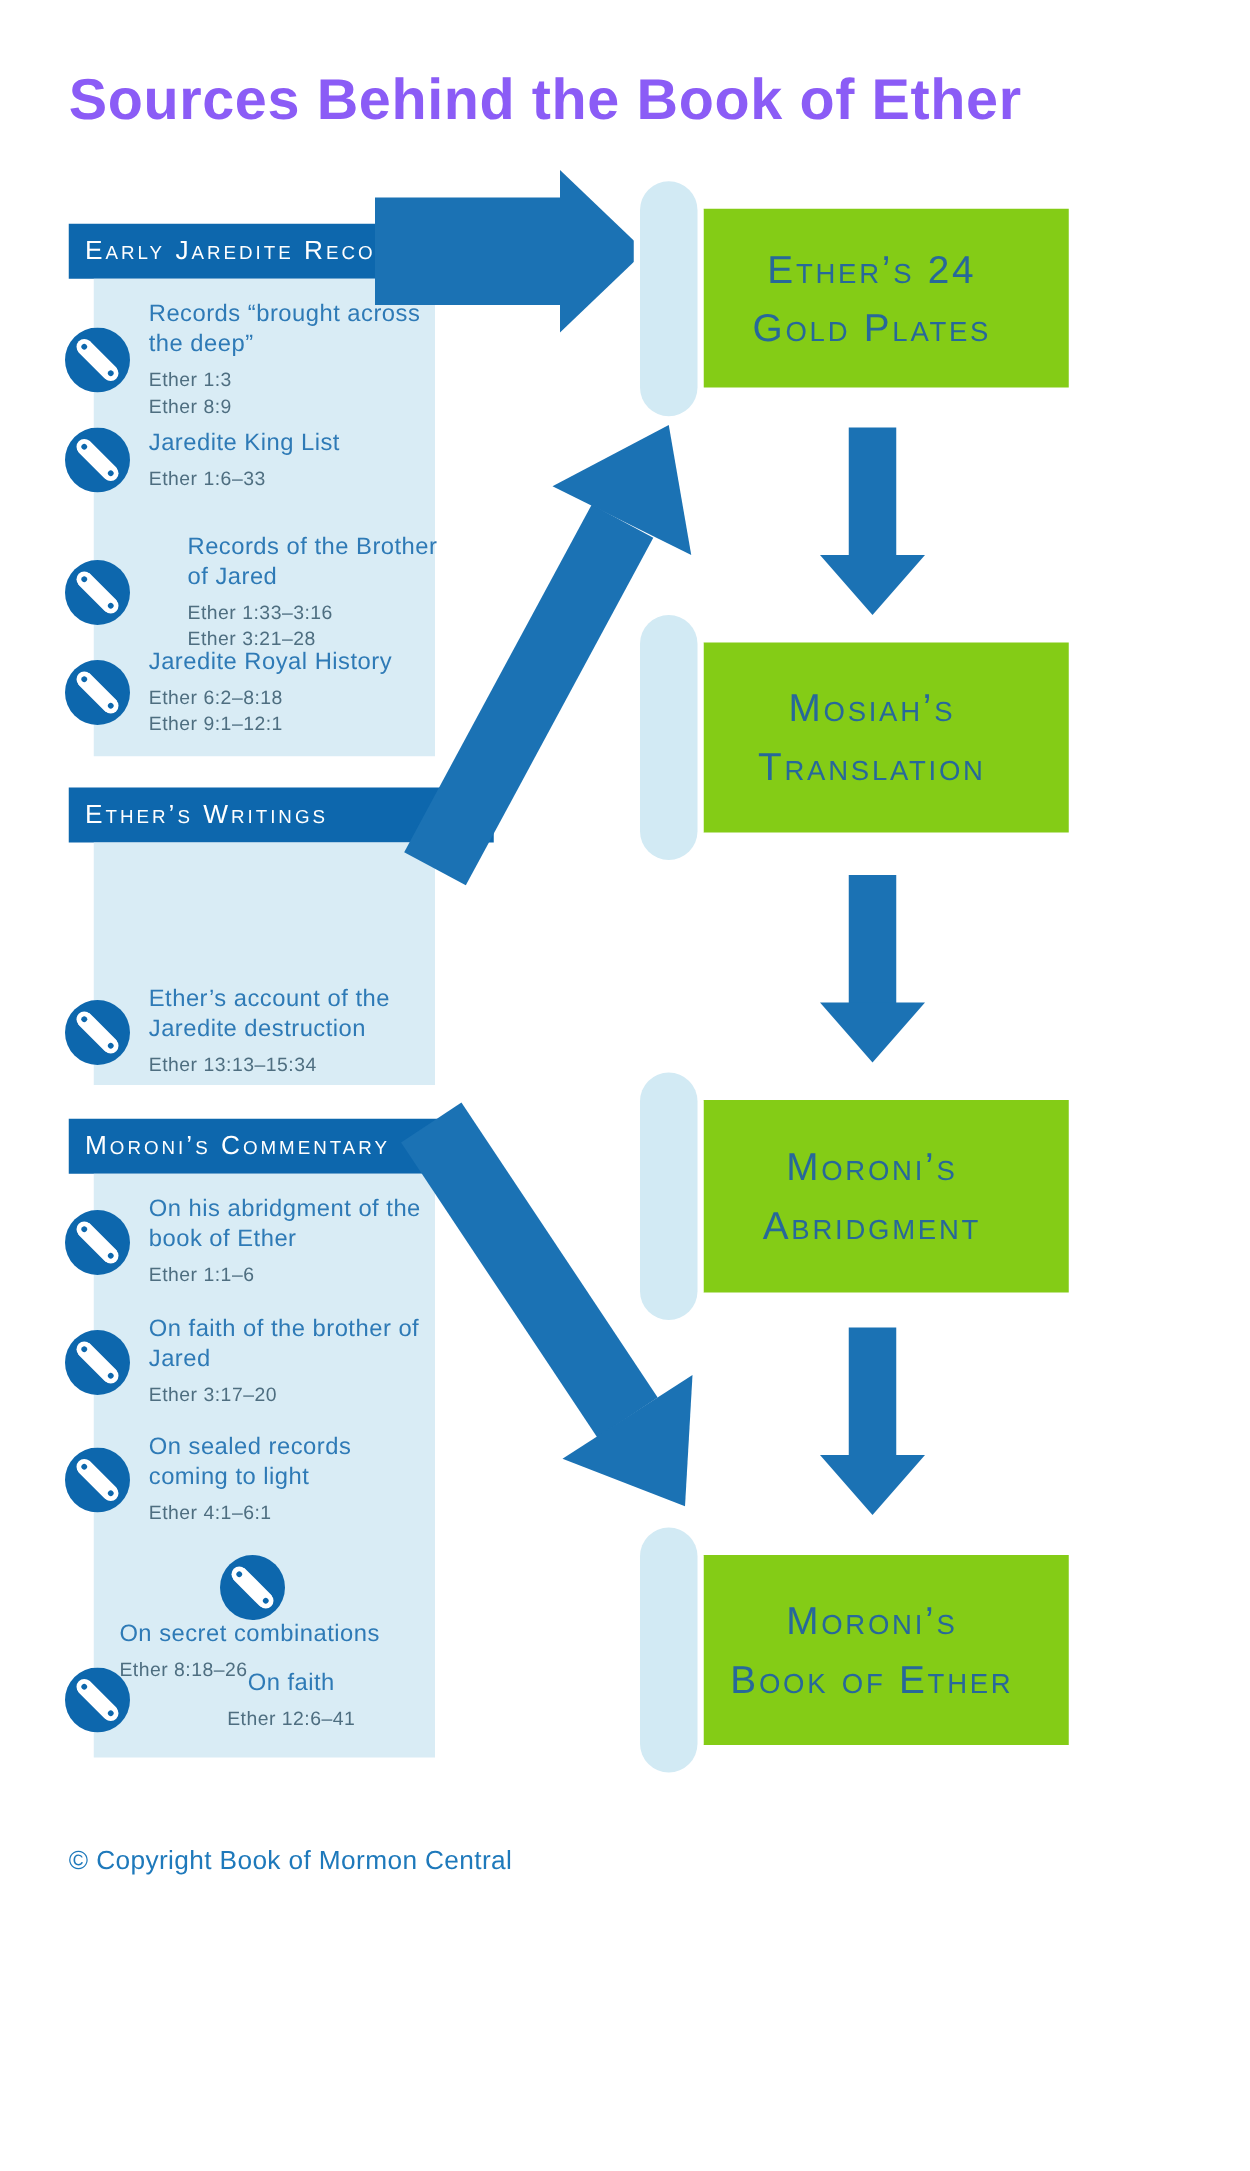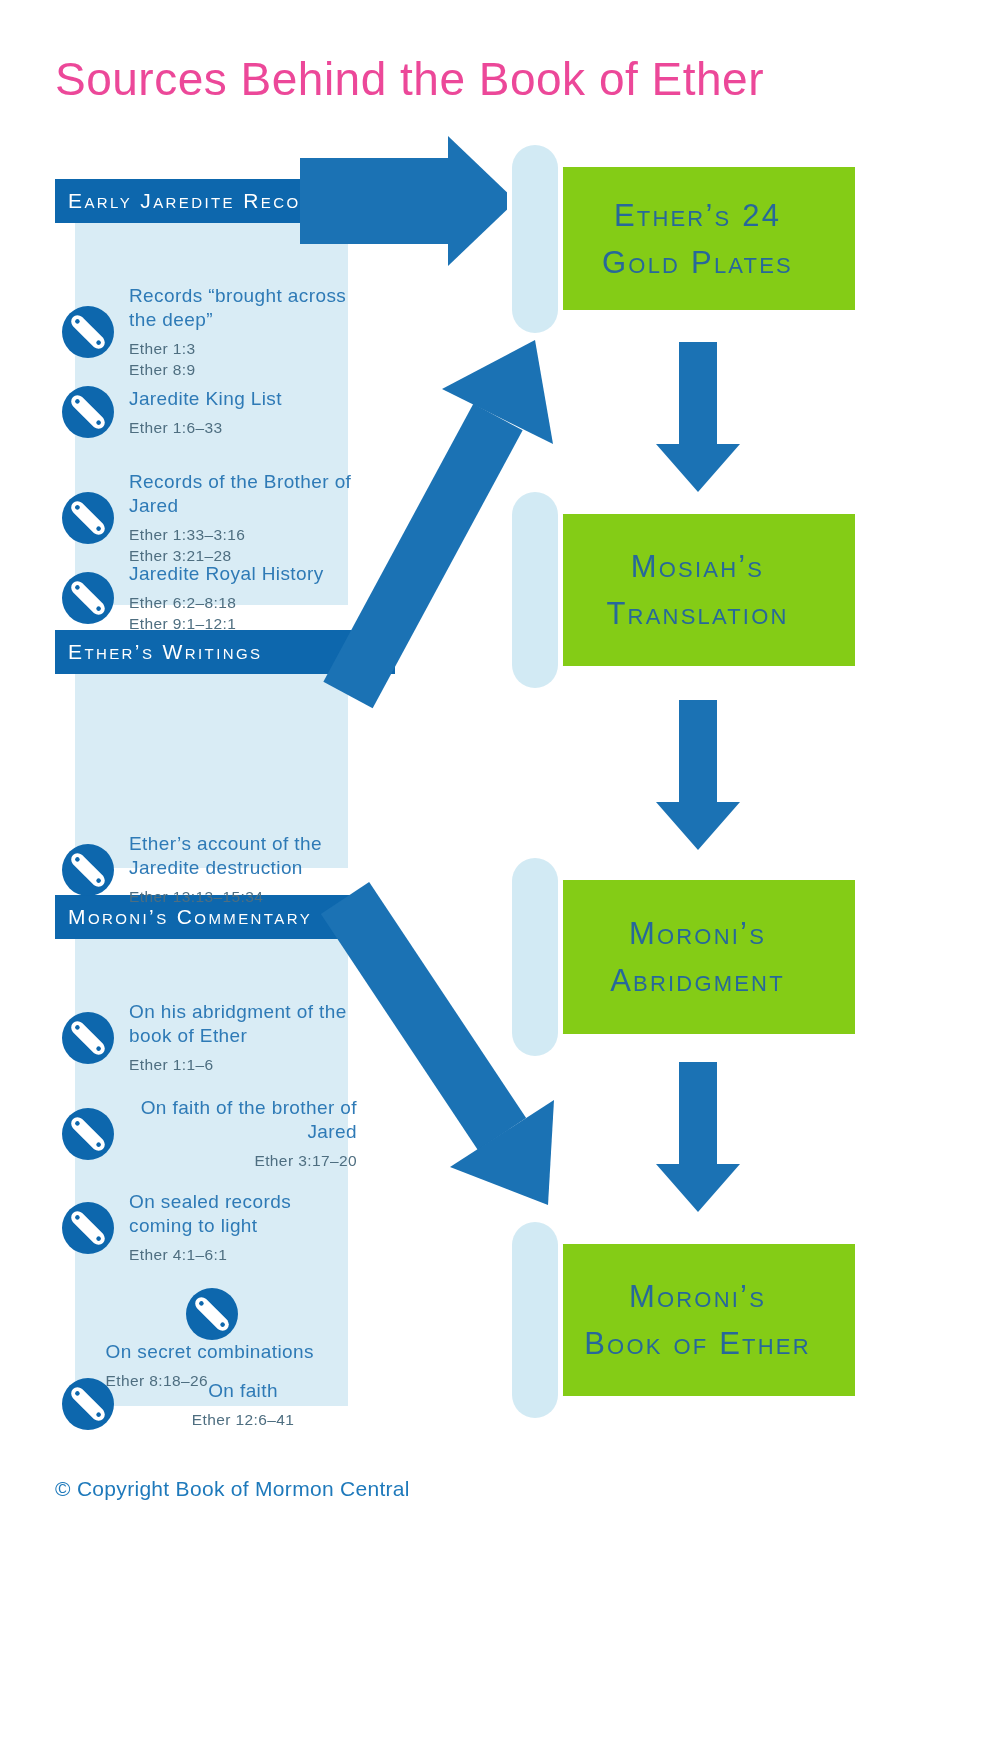--- a/index.html
+++ b/index.html
@@ -2,39 +2,39 @@
 <html><head>
 <meta charset="utf-8">
 <style>
   html,body { margin:0; padding:0; background:#fff; }
   .page {
     position:relative; width:1000px; height:1737px; background:#ffffff;
     font-family:"Liberation Sans", sans-serif; overflow:hidden;
   }
   .page-title {
     position:absolute; left:55px; top:52px;
-    font-size:46px; font-weight:400; color:#ec4899; letter-spacing:0.5px;
+    font-size:46px; font-weight:700; color:#8b5cf6; letter-spacing:0.5px;
     white-space:nowrap;
   }
   
   .bar {
     position:absolute; height:44px; background:#0d67ad;
     display:flex; align-items:center; box-sizing:border-box;
     padding-left:13px;
   }
   .bar-label {
     color:#ffffff; font-variant:small-caps; font-size:21px;
     letter-spacing:2.4px; white-space:nowrap;
   }
   
   .panel { position:absolute; left:75px; width:273px; background:#d9ecf5; }
   
   .item {
-    position:absolute; left:62px; width:300px;
-    display:flex; align-items:center;margin-top:44px;
+    position:absolute; left:52px; width:300px;
+    display:flex; align-items:center;
   }
   .item-icon { width:52px; height:52px; flex:0 0 52px; }
   .item-text { margin-left:15px; width:228px; }
   .item-title {
     font-size:19px; line-height:24px; color:#2e7ab6;
     letter-spacing:0.4px; margin-bottom:6px;
   }
   .item-ref {
     font-size:15.5px; line-height:21px; color:#4e6e80; letter-spacing:0.4px;
   }
@@ -167,21 +167,21 @@
   </div>
   <div class="item" style="top:342px;">
     <span class="item-icon"><svg width="52" height="52" viewBox="0 0 52 52">
           <use href="#scrollIconDef"></use>
         </svg></span>
     <div class="item-text">
       <div class="item-title">Jaredite King List</div>
       <div class="item-ref">Ether 1:6–33</div>
     </div>
   </div>
-  <div class="item" style="top:426px;">
+  <div class="item" style="top:426px;gap:31px;">
     <span class="item-icon"><svg width="52" height="52" viewBox="0 0 52 52">
           <use href="#scrollIconDef"></use>
         </svg></span>
     <div class="item-text">
       <div class="item-title">Records of the Brother of Jared</div>
       <div class="item-ref">Ether 1:33–3:16</div>
       <div class="item-ref">Ether 3:21–28</div>
     </div>
   </div>
   <div class="item" style="top:518px;">
@@ -207,21 +207,21 @@
 
   <div class="item" style="top:956px;">
     <span class="item-icon"><svg width="52" height="52" viewBox="0 0 52 52">
           <use href="#scrollIconDef"></use>
         </svg></span>
     <div class="item-text">
       <div class="item-title">On his abridgment of the book of Ether</div>
       <div class="item-ref">Ether 1:1–6</div>
     </div>
   </div>
-  <div class="item" style="top:1052px;text-align:right;">
+  <div class="item" style="top:1052px;">
     <span class="item-icon"><svg width="52" height="52" viewBox="0 0 52 52">
           <use href="#scrollIconDef"></use>
         </svg></span>
     <div class="item-text">
       <div class="item-title">On faith of the brother of Jared</div>
       <div class="item-ref">Ether 3:17–20</div>
     </div>
   </div>
   <div class="item" style="top:1146px;">
     <span class="item-icon"><svg width="52" height="52" viewBox="0 0 52 52">

